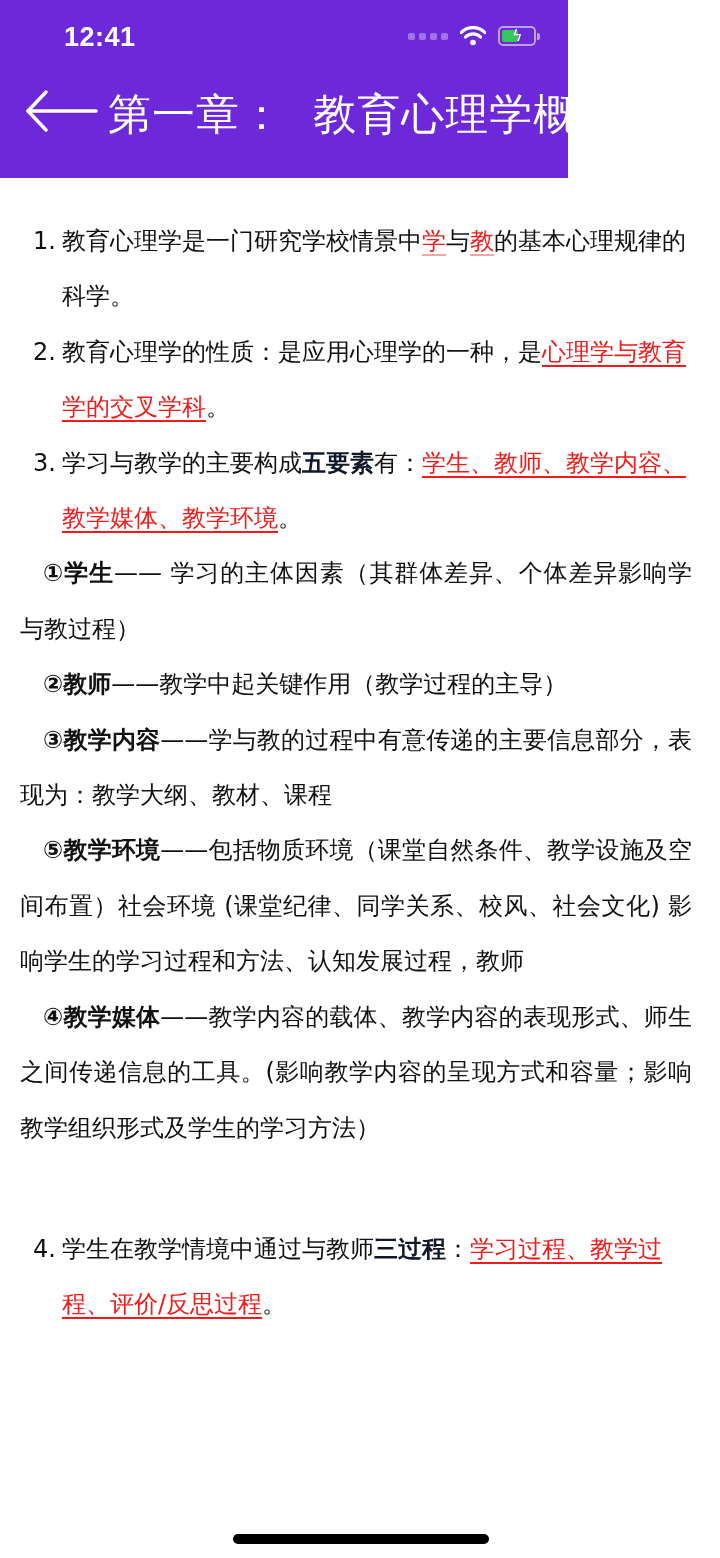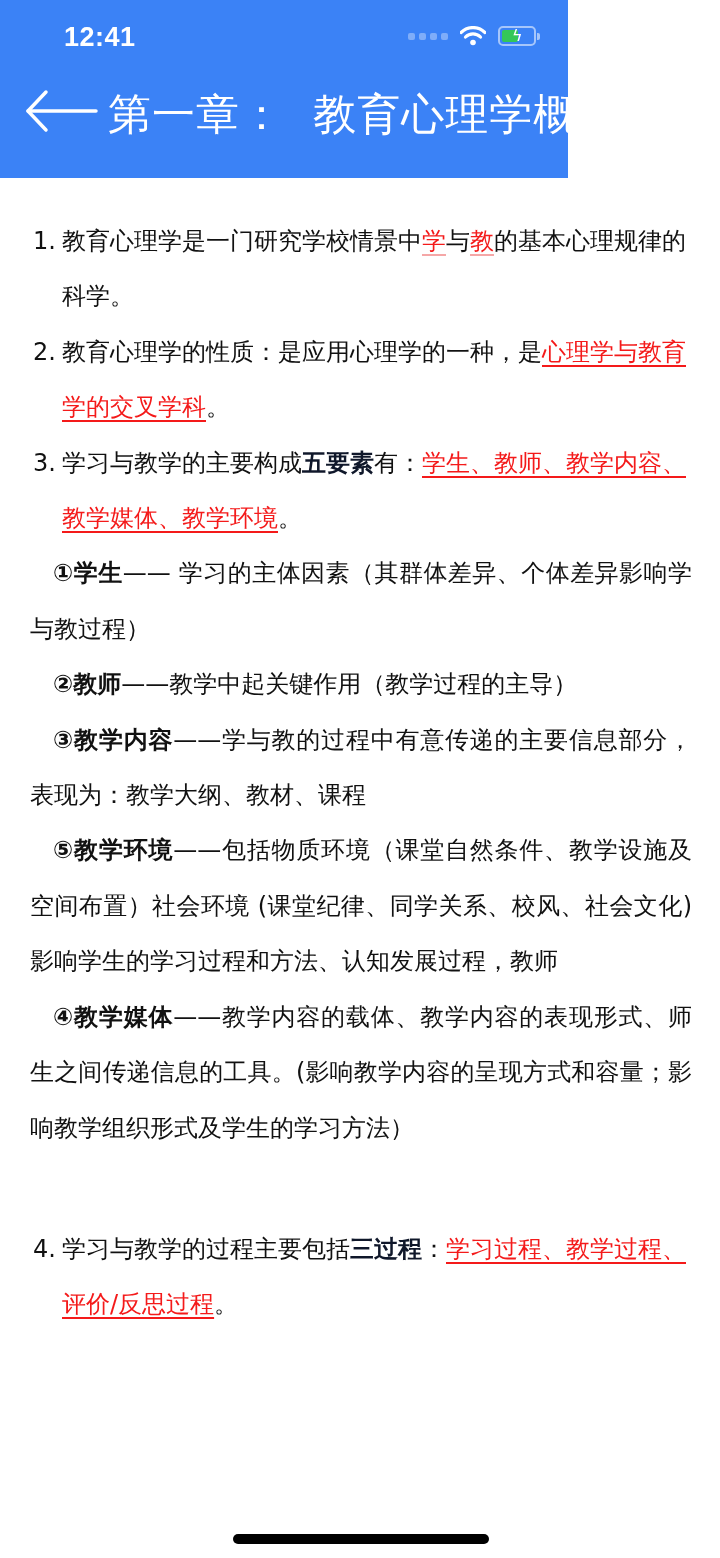--- a/index.html
+++ b/index.html
@@ -3,21 +3,21 @@
 <meta charset="utf-8">
 <style>
   html, body { margin: 0; padding: 0; }
   body {
     width: 720px; height: 1558px; overflow: hidden; background: #ffffff;
     font-family: "DejaVu Sans", "Liberation Sans", sans-serif;
     position: relative;
   }
   .header {
     position: absolute; left: 0; top: 0; width: 568px; height: 178px;
-    background: #3b82f6;
+    background: #6d28d9;
   }
   .status-time {
     position: absolute; left: 64px; top: 22px; color: #fff;
     font-family: "Liberation Sans", sans-serif; font-size: 27px; font-weight: 600;
     letter-spacing: 0.5px;
   }
   .status-right { position: absolute; right: 32px; top: 26px; display: flex; align-items: center; gap: 12px; }
   .signal { display: flex; gap: 4px; align-items: center; }
   .signal span { width: 7px; height: 7px; border-radius: 2px; background: rgba(255,255,255,0.35); display: block; }
   .battery {
@@ -31,21 +31,21 @@
   .back { width: 74px; height: 50px; cursor: pointer; }
   .nav-title {
     color: #fff; font-size: 43px; margin-left: 10px; letter-spacing: 1px; white-space: pre; margin-top: 8px;
   }
   .content {
     position: absolute; left: 0; top: 214px; width: 720px; color: #111;
     font-size: 24px; line-height: 55.4px;
   }
   .item { position: relative; padding-left: 62px; padding-right: 28px; }
   .item .num { position: absolute; left: 33px; top: 0; }
-  .para { padding-left: 30px; padding-right: 28px; text-indent: 23px; text-align: justify; }
+  .para { padding-left: 20px; padding-right: 28px; text-indent: 23px; text-align: justify; }
   .redb { color: #0f172a; font-weight: bold; }
   .ul { color: #f41a1a; text-decoration: underline; text-decoration-color: #f41a1a; text-underline-offset: 5px; }
   .softul { color: #f41a1a; text-decoration: underline; text-decoration-color: #f5a7a7; text-underline-offset: 5px; }
   b { font-weight: bold; }
   .gap { height: 66px; }
   .home-indicator {
     position: absolute; left: 233px; top: 1534px; width: 256px; height: 10px;
     background: #000; border-radius: 5px;
   }
 </style>
@@ -91,17 +91,17 @@
   <div class="item">
     <span class="num">3.</span><span>学习与教学的主要构成</span><span class="redb">五要素</span><span>有：</span><span class="ul">学生、教师、教学内容、教学媒体、教学环境</span><span>。</span>
   </div>
   <div class="para"><b>①学生</b><span>—— 学习的主体因素（其群体差异、个体差异影响学与教过程）</span></div>
   <div class="para"><b>②教师</b><span>——教学中起关键作用（教学过程的主导）</span></div>
   <div class="para"><b>③教学内容</b><span>——学与教的过程中有意传递的主要信息部分，表现为：教学大纲、教材、课程</span></div>
   <div class="para"><b>⑤教学环境</b><span>——包括物质环境（课堂自然条件、教学设施及空间布置）社会环境 (课堂纪律、同学关系、校风、社会文化) 影响学生的学习过程和方法、认知发展过程，教师</span></div>
   <div class="para"><b>④教学媒体</b><span>——教学内容的载体、教学内容的表现形式、师生之间传递信息的工具。(影响教学内容的呈现方式和容量；影响教学组织形式及学生的学习方法）</span></div>
   <div class="gap"></div>
   <div class="item">
-    <span class="num">4.</span><span>学习与教学的过程主要包括</span><span class="redb">三过程</span><span>：</span><span class="ul">学习过程、教学过程、评价/反思过程</span><span>。</span>
+    <span class="num">4.</span><span>学生在教学情境中通过与教师</span><span class="redb">三过程</span><span>：</span><span class="ul">学习过程、教学过程、评价/反思过程</span><span>。</span>
   </div>
 </div>
 
 <div class="home-indicator"></div>
 
 </body></html>

